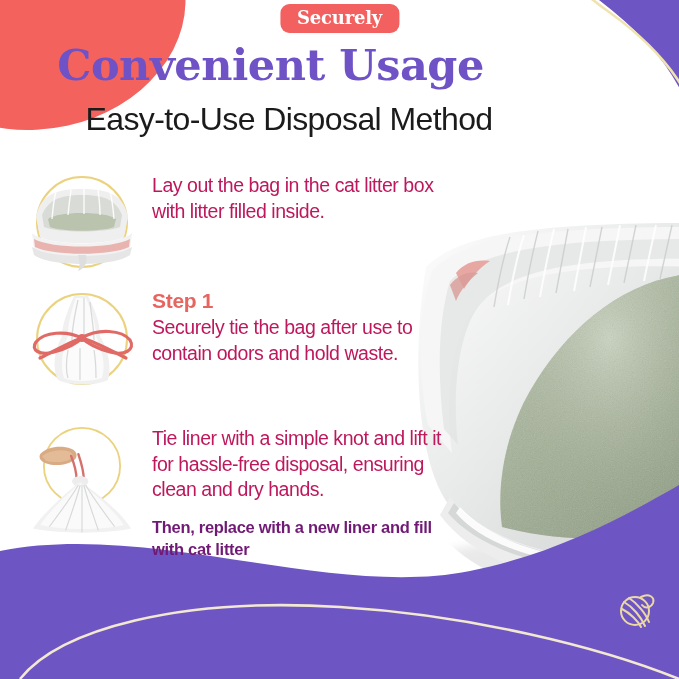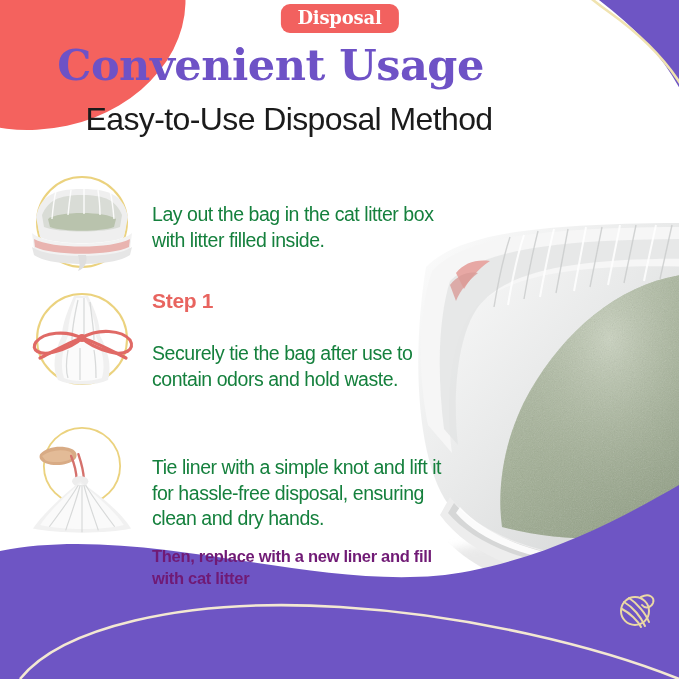--- a/index.html
+++ b/index.html
@@ -138,26 +138,25 @@
   .step-label {
     color: #E8645F;
     font-family: "Liberation Sans", sans-serif;
     font-weight: bold;
     font-size: 21px;
     line-height: 1.05;
     letter-spacing: -0.3px;
     margin-bottom: 3px;
   }
   .step-text {
-    color: #15803d;
+    color: #be185d;
     font-family: "Liberation Sans", sans-serif;
     font-size: 19.5px;
     line-height: 1.32;
     letter-spacing: -0.45px;
-    margin-top: 29px;
   }
   .step-subtext {
     color: #701a75;
     font-family: "Liberation Sans", sans-serif;
     font-size: 16.5px;
     line-height: 1.3;
     letter-spacing: -0.3px;
     margin-top: 14px;
     font-weight: bold;
   }
@@ -243,21 +242,21 @@
       <path d="M 300 58 C 230 62 170 110 132 176 C 108 218 98 268 104 312 C 170 330 250 326 300 312 Z" fill="#ffffff" opacity="0.5" filter="url(#grain)"></path>
 
       <path d="M 52 282 C 90 330 180 356 300 340 L 300 368 C 170 382 78 350 42 300 Z" fill="#ededed"></path>
       <path d="M 56 288 C 94 332 182 356 300 342 L 300 352 C 176 366 88 342 50 298 Z" fill="#cfd1d1" opacity="0.8"></path>
       <path d="M 62 292 C 100 334 186 356 300 344 L 300 348 C 180 360 94 340 58 298 Z" fill="#ffffff" opacity="0.9"></path>
 
       <path d="M 176 334 C 220 344 266 346 300 342 L 300 352 C 262 356 216 352 176 342 Z" fill="#e3b3b0" opacity="0.55"></path>
     </g>
   </svg>
 
-  <div class="logo-badge">Disposal</div>
+  <div class="logo-badge">Securely</div>
 
   <div class="title">Convenient Usage</div>
   <div class="subtitle">Easy-to-Use Disposal Method</div>
 
   <div class="steps">
 
     <div class="step step-1">
       <svg class="step-thumb" viewBox="0 0 128 118">
         <circle cx="64" cy="59" r="45" fill="none" stroke="#EBD27E" stroke-width="2"></circle>
         <g>

